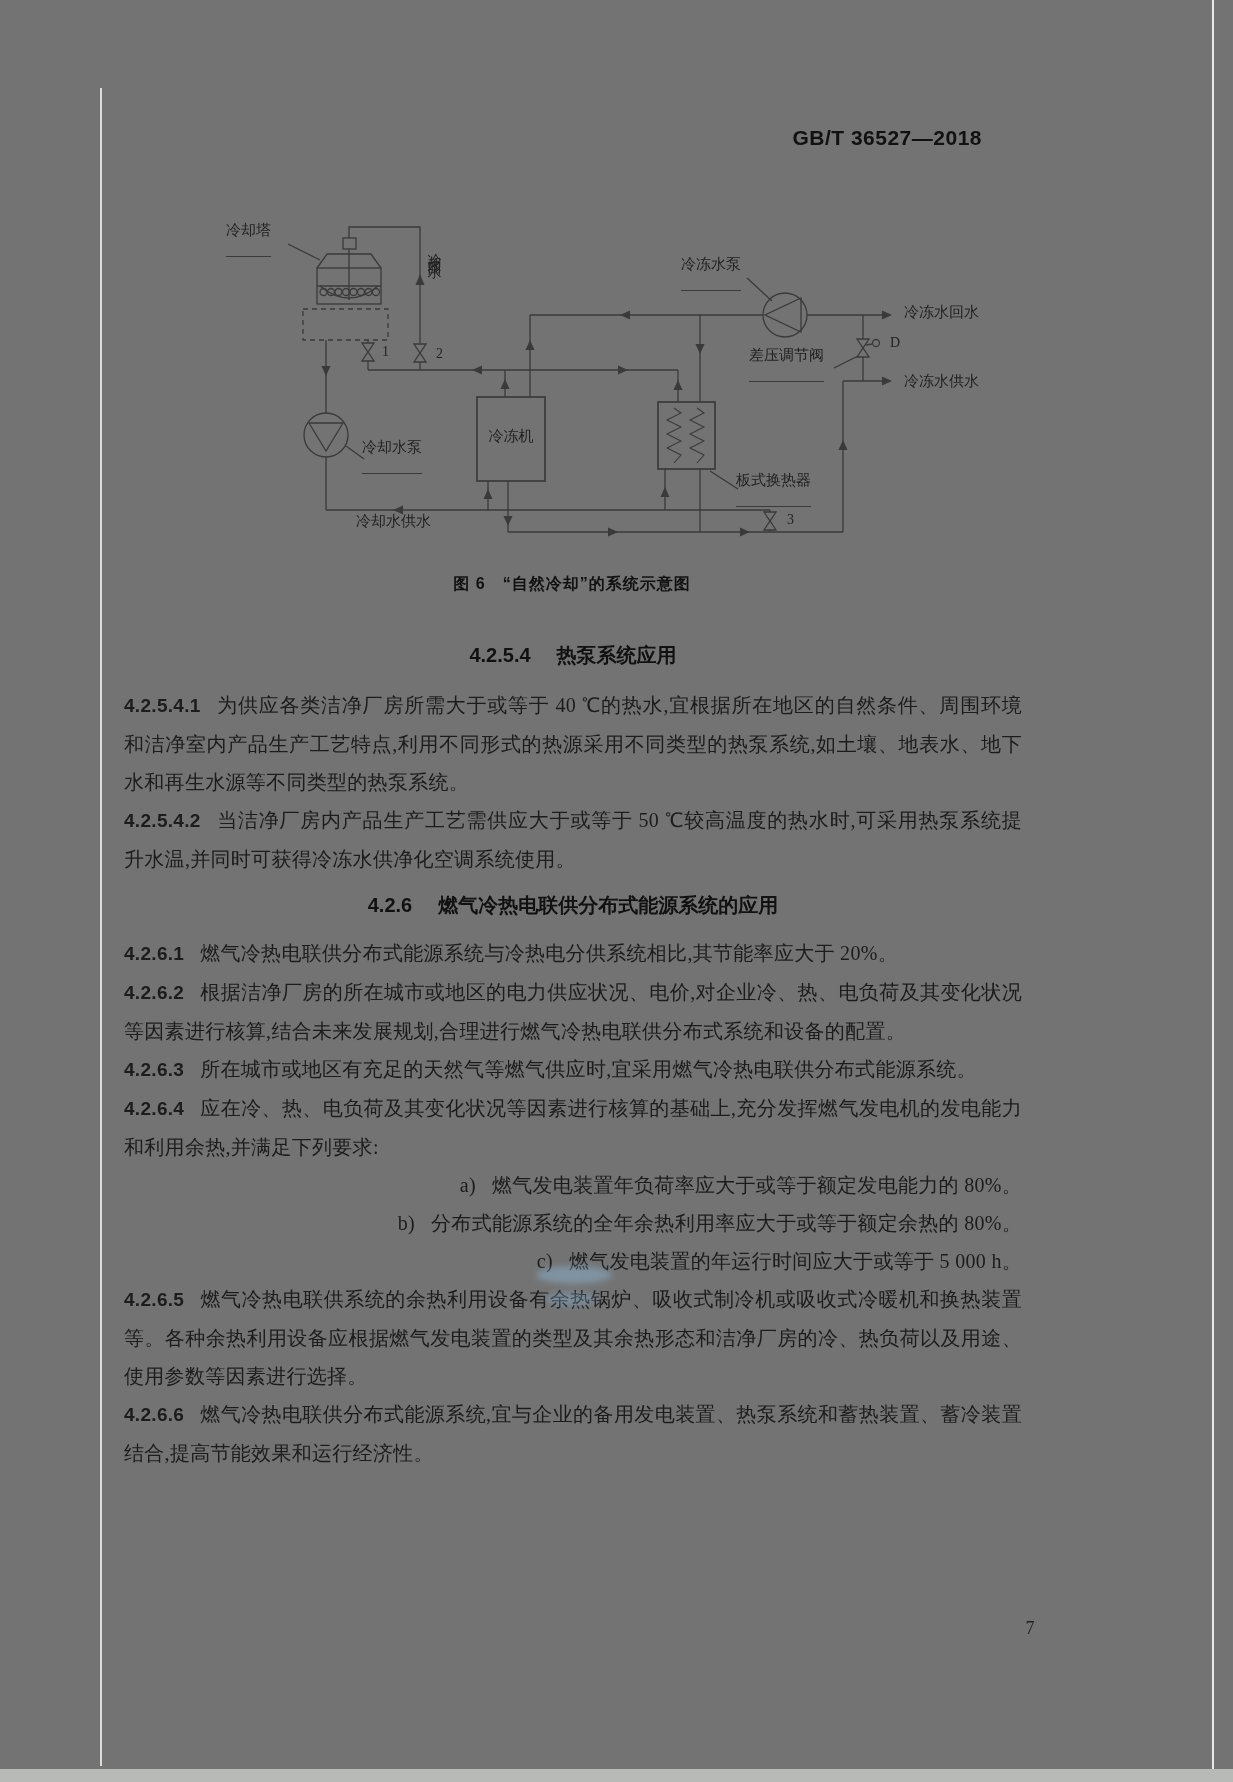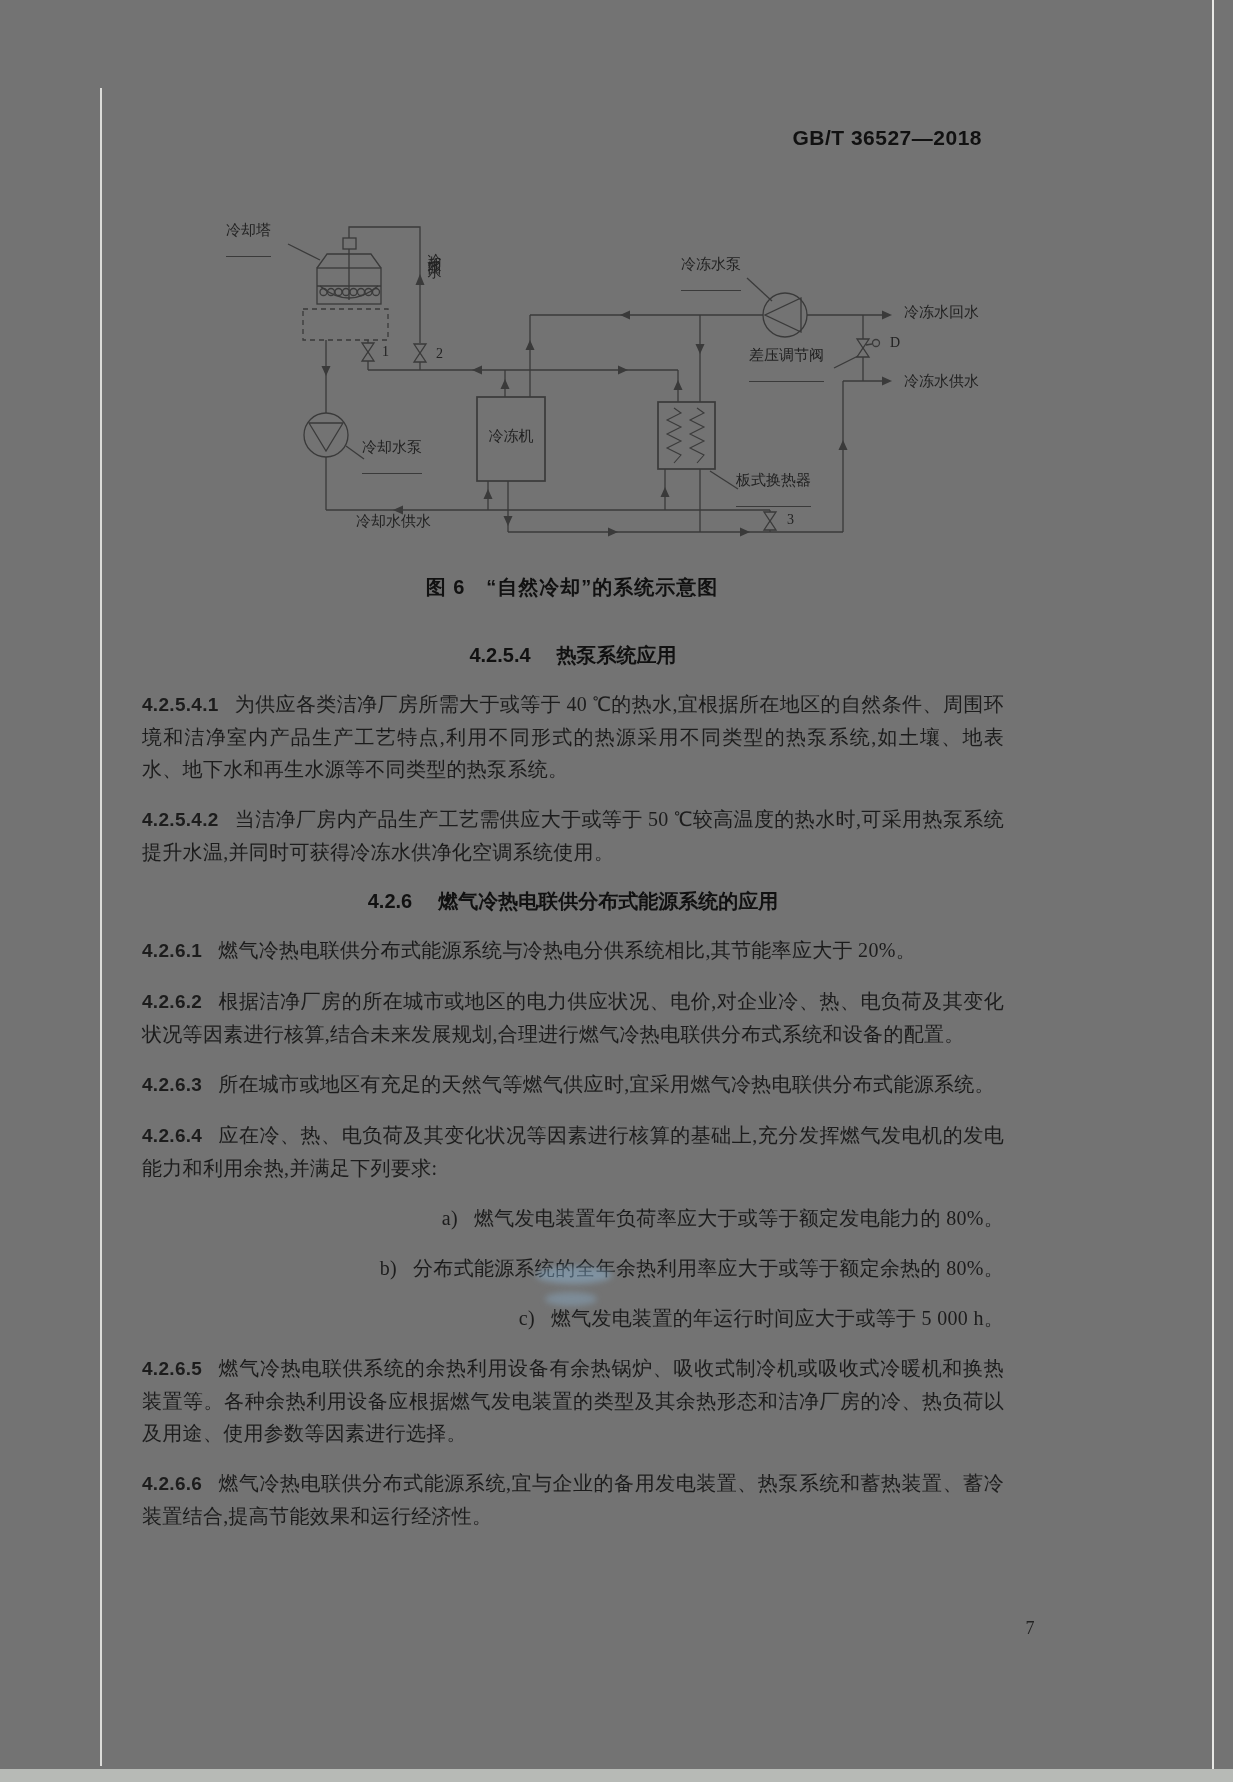--- a/index.html
+++ b/index.html
@@ -19,28 +19,28 @@
   
   .diagram{position:absolute;left:150px;top:182px;width:862px;height:370px;}
   .diagram svg{position:absolute;left:0;top:0;}
   .dlabel{position:absolute;font-size:15px;line-height:17px;color:#222;white-space:nowrap;
           font-family:"Liberation Serif", serif;}
   .dlabel.ul{border-bottom:1.2px solid #3a3a3a;padding-bottom:17px;}
   .dlabel.vert{writing-mode:vertical-rl;text-orientation:upright;letter-spacing:3px;font-size:14px;}
   .dnum{position:absolute;font-size:14px;font-family:"Liberation Serif", serif;color:#222;}
 
   .caption{position:absolute;left:124px;top:574px;width:896px;text-align:center;
-    font-family:"Liberation Sans", sans-serif;font-weight:bold;font-size:20px;color:#111;letter-spacing:1px;}
+    font-family:"Liberation Sans", sans-serif;font-weight:bold;font-size:16px;color:#111;letter-spacing:1px;}
 
   .content{position:absolute;left:124px;top:640px;width:898px;}
   .content h3{margin:0 0 16px 0;font-family:"Liberation Sans", sans-serif;font-weight:bold;
     font-size:20px;line-height:30px;color:#111;text-align:center;}
   .content h3 .num{margin-right:26px;}
   .content h3.h2nd{margin-top:12px;margin-bottom:14px;}
-  .content p{margin:18px;font-size:20px;line-height:32px;text-align:justify;letter-spacing:.3px;}
+  .content p{margin:0;font-size:20px;line-height:38px;text-align:justify;letter-spacing:.3px;}
   .content p .num{font-family:"Liberation Sans", sans-serif;font-weight:bold;margin-right:16px;font-size:19px;}
   .content p.li{padding-left:38px;text-align:right;}
   .content p.li .marker{margin-right:16px;}
 
   .page-number{position:absolute;left:1000px;top:1618px;width:60px;text-align:center;
     font-size:18px;font-family:"Liberation Serif", serif;color:#222;}
 </style>
 </head>
 <body>
 

